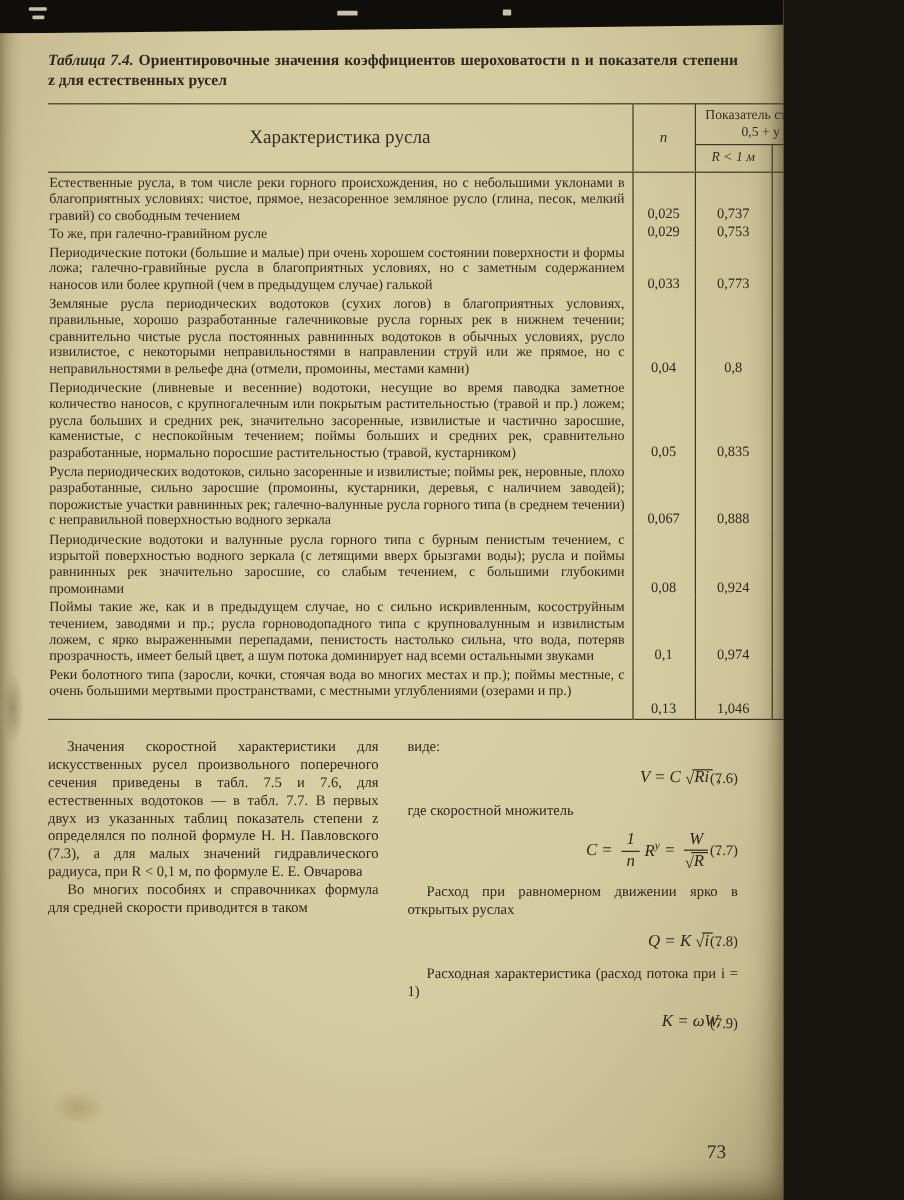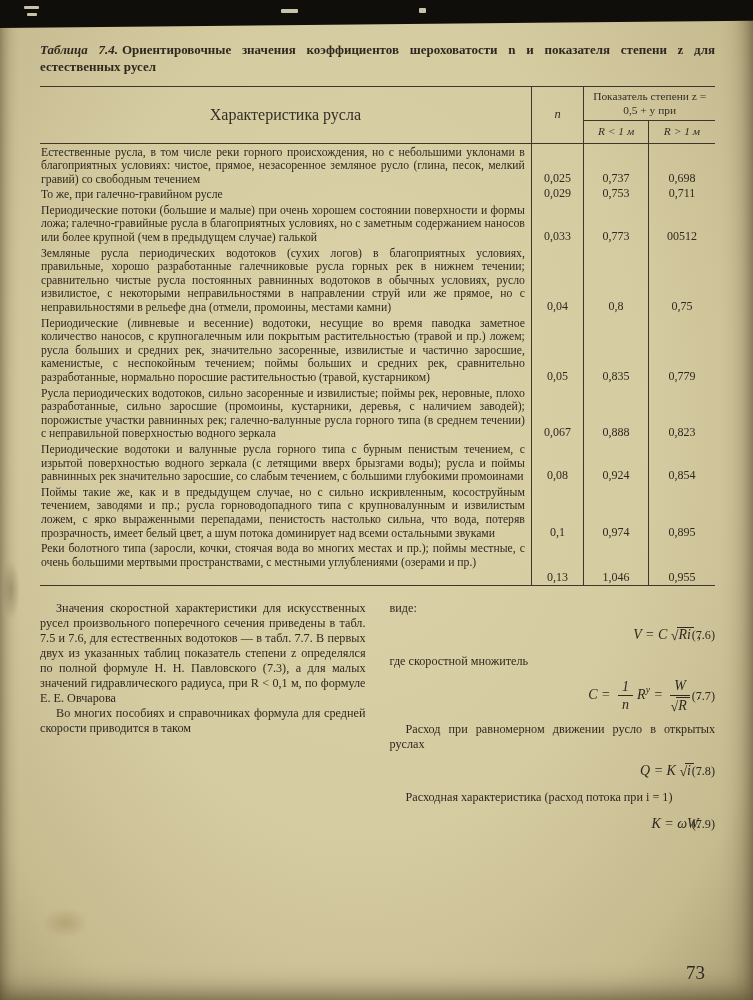--- a/index.html
+++ b/index.html
@@ -3,21 +3,21 @@
 <meta charset="utf-8">
 <style>
   * { margin:0; padding:0; box-sizing:border-box; }
   html,body { width:753px; height:1000px; }
   body {
     font-family:"Liberation Serif","DejaVu Serif",serif;
     background:#171510;
     overflow:hidden;
   }
   .page {
-    position:relative; width:753px; height:1000px; overflow:hidden;
+    position:relative; width:653px; height:1000px; overflow:hidden;
     background: radial-gradient(ellipse at 48% 42%, #ddd3aa 0%, #d5cba1 52%, #c6ba8f 82%, #a89c72 100%);
     box-shadow: inset -7px -10px 22px rgba(45,33,10,.40), inset 5px 0 14px rgba(45,33,10,.22), inset 0 6px 10px rgba(30,24,8,.25);
     color:#2e2920;
   }
   .scan-top {
     position:absolute; top:0; left:0; width:100%; height:28px; background:#0f0e0b;
     clip-path: polygon(0 0, 100% 0, 100% 74%, 0 100%);
   }
   .scan-mark { position:absolute; background:#c9c2ab; border-radius:1px; }
   .m1 { left:24px;  top:6px;  width:15px; height:3px; }
@@ -60,21 +60,21 @@
   .formula { font-style:italic; font-size:14px; white-space:nowrap; }
   .eq-num { position:absolute; right:-14px; top:50%; transform:translateY(-50%); font-style:normal; font-size:12.2px; }
   .sqrt { display:inline-block; white-space:nowrap; }
   .rs { display:inline-block; transform:translateY(1px); }
   .rad { display:inline-block; border-top:1.2px solid currentColor; margin-left:-2px; padding:0 3px 0 2px; }
   .frac { display:inline-flex; flex-direction:column; align-items:center; vertical-align:middle; margin:0 4px; line-height:1.12; }
   .fn { display:block; border-bottom:1.2px solid currentColor; padding:0 4px 1px; }
   .fd { display:block; padding-top:1px; }
   sup.pw { font-size:0.68em; vertical-align:super; font-style:italic; }
 
-  .page-num { position:absolute; right:48px; bottom:16px; font-size:19px; color:#2e2920; }
+  .page-num { position:absolute; right:48px; bottom:30px; font-size:16px; color:#2e2920; }
 </style>
 </head>
 <body>
 
 <div class="page">
 
   <div class="scan-top">
     <span class="scan-mark m1"></span>
     <span class="scan-mark m2"></span>
     <span class="scan-mark m3"></span>
@@ -192,21 +192,21 @@
           <span class="formula"><span>C = </span><span class="frac">
                 <span class="fn">1</span>
                 <span class="fd">n</span>
               </span><span><span>R</span><sup class="pw">y</sup></span><span> = </span><span class="frac">
                 <span class="fn">W</span>
                 <span class="fd"><span class="sqrt"><span class="rs">√</span><span class="rad">R</span></span></span>
               </span><span> .</span></span>
           <span class="eq-num">(7.7)</span>
         </div>
 
-        <p class="para indent">Расход при равномерном движении русло в открытых руслах</p>
+        <p class="para indent">Расход при равномерном движении ярко в открытых руслах</p>
 
         <div class="formula-line">
           <span class="formula"><span>Q = K </span><span class="sqrt"><span class="rs">√</span><span class="rad">i</span></span><span> .</span></span>
           <span class="eq-num">(7.8)</span>
         </div>
 
         <p class="para indent">Расходная характеристика (расход потока при i = 1)</p>
 
         <div class="formula-line">
           <span class="formula">K = ωW.</span>

